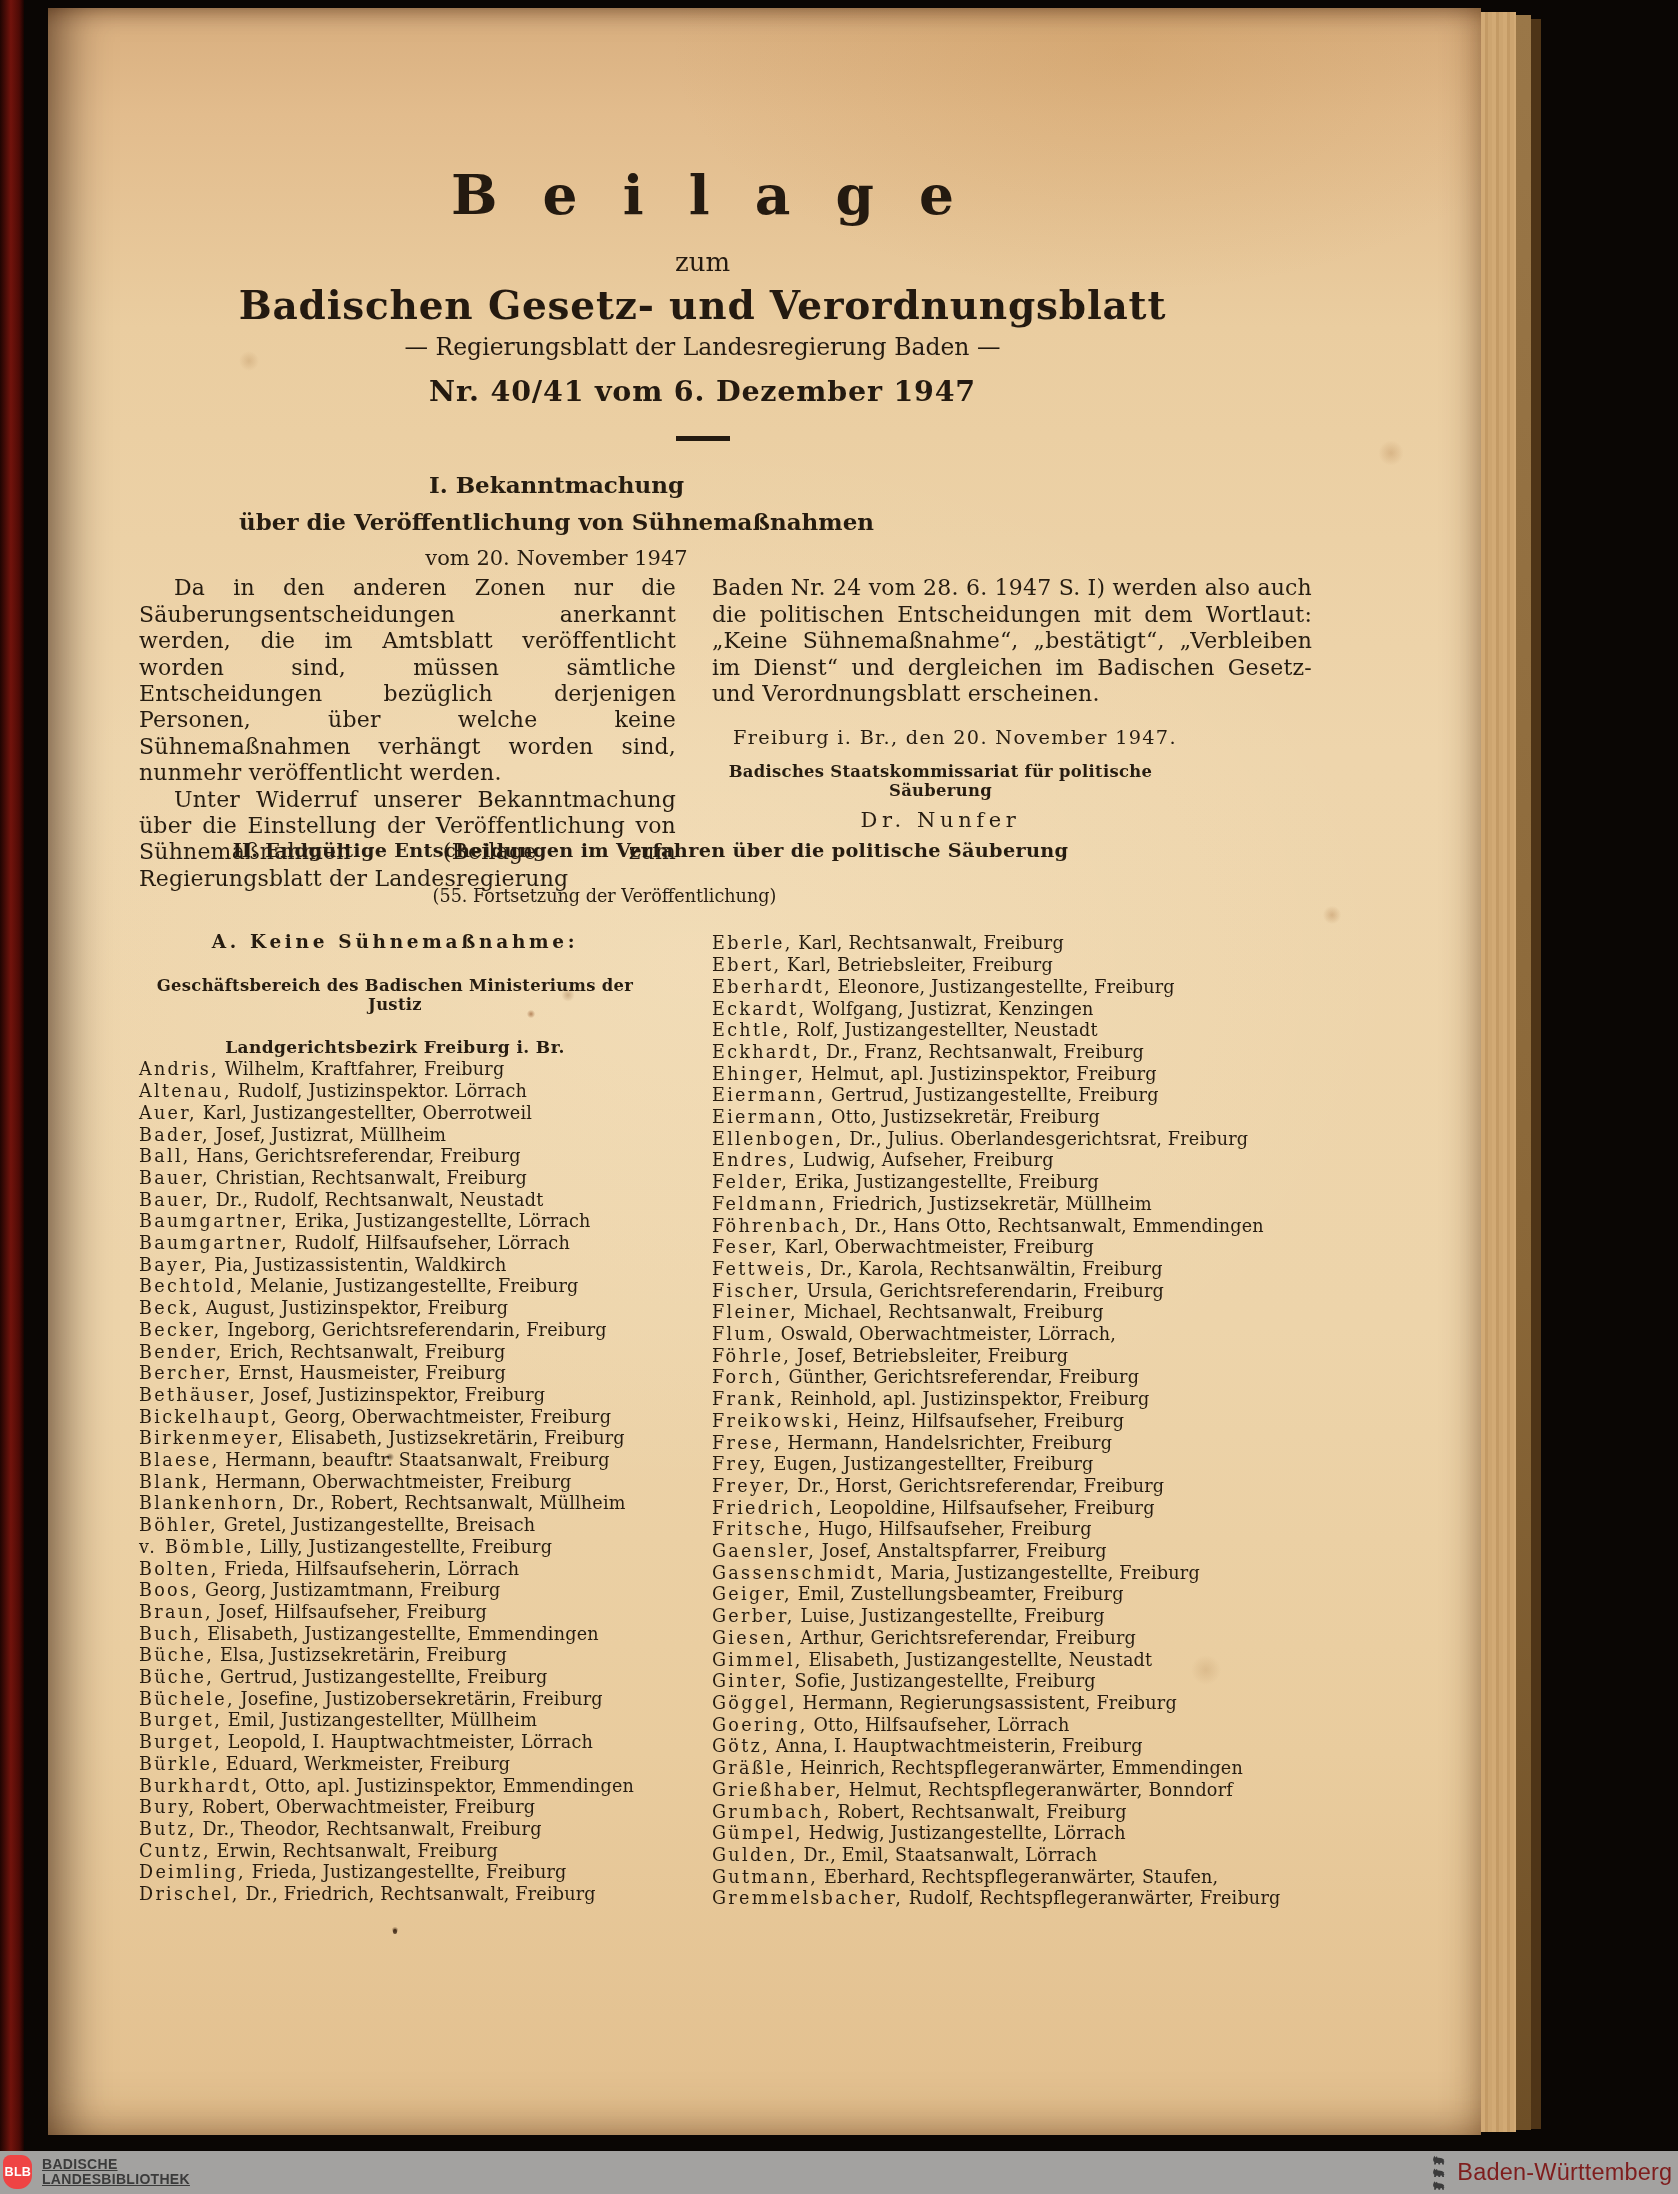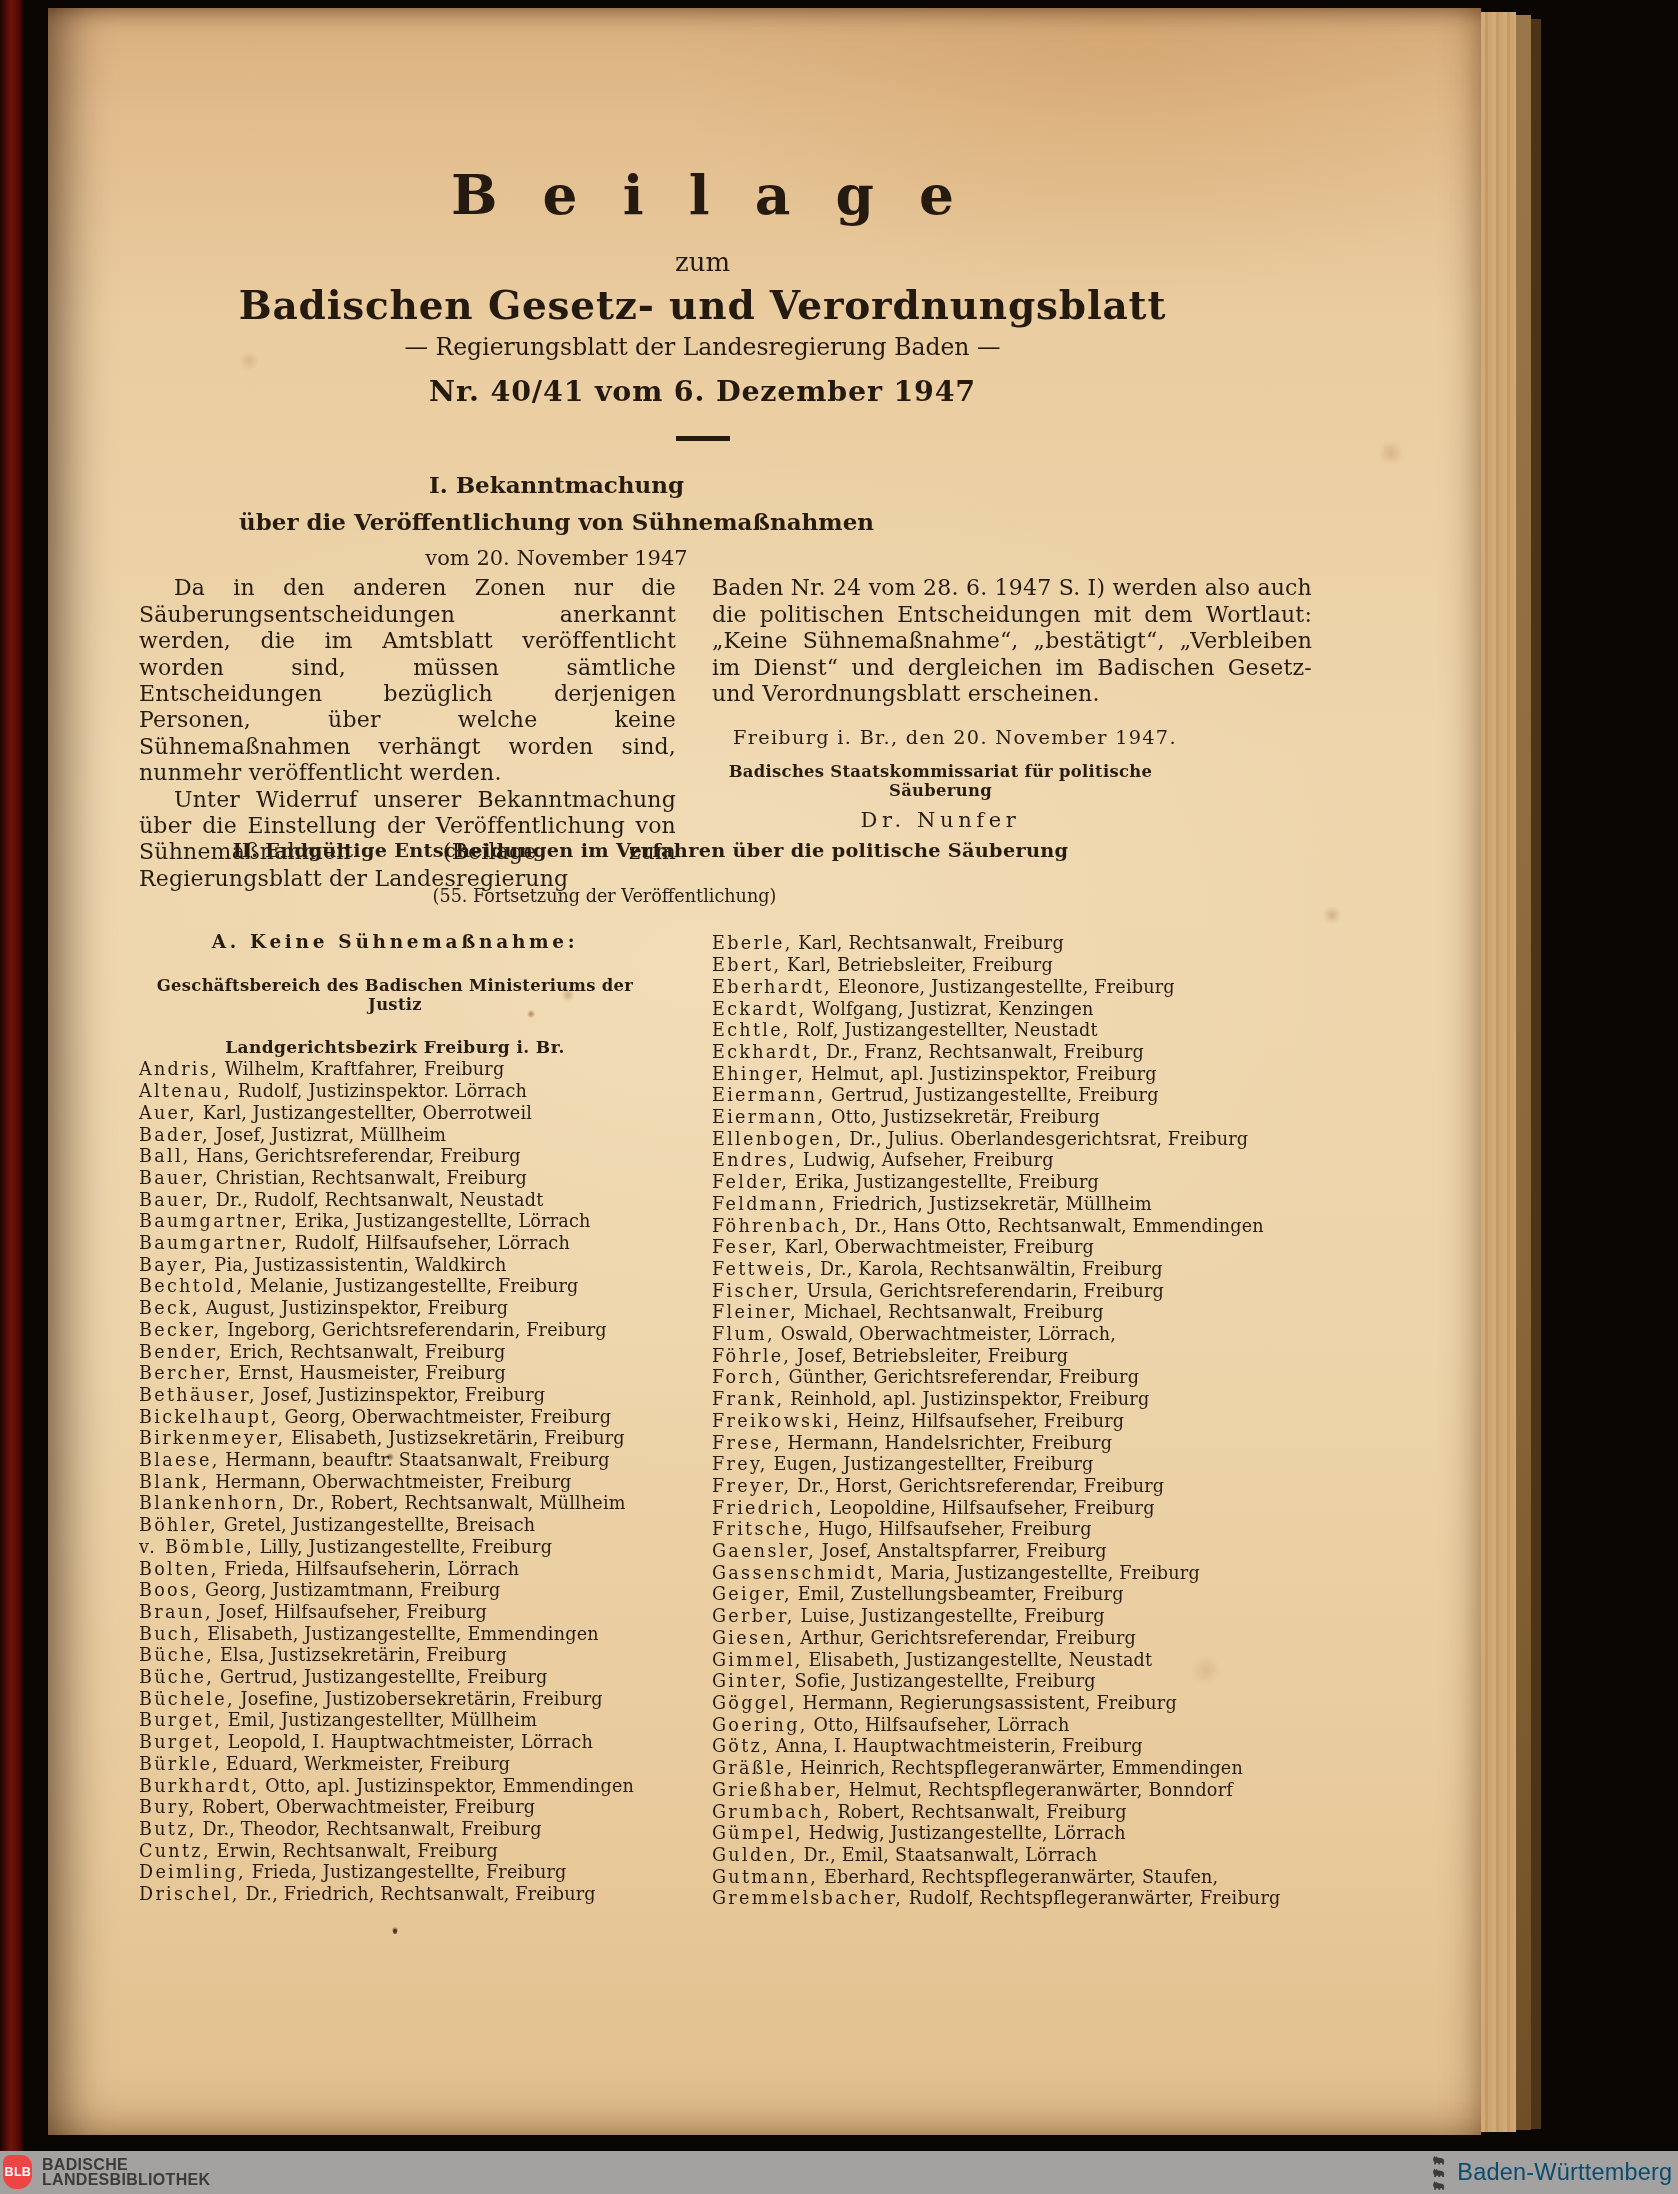--- a/index.html
+++ b/index.html
@@ -95,21 +95,21 @@
     font-family:"Liberation Sans", sans-serif;
   }
   .blb-logo {
     position:absolute; left:3.4px; top:4.2px; width:29px; height:34px;
     border-radius:7.6px 11px 13.4px 13.4px;
     color:#ffffff; font-weight:bold; font-size:12.6px;
     display:flex; align-items:center; justify-content:center; letter-spacing:0.3px;
   }
   .blb-text {
     position:absolute; left:42px; top:5.9px;
-    font-weight:bold; font-size:16px; line-height:15px; letter-spacing:0.3px;
+    font-weight:bold; font-size:14px; line-height:15px; letter-spacing:0.3px;text-decoration:underline;
   }
   .bw { position:absolute; right:6.7px; top:0; height:43px; display:flex; align-items:center; gap:10px; }
   .bw svg { width:16px; height:38px; display:block; }
   .bw-label { font-size:23.5px; letter-spacing:0.2px; }
   .ink-dot { position:absolute; left:345px; top:1921px; width:4.2px; height:4.2px; border-radius:50%; background:rgba(50,30,15,.75); }
 </style>
 </head>
 <body>
 
 <div class="binding-strip"></div>
@@ -261,16 +261,16 @@
   </div>
   <div class="bw">
     <svg viewBox="0 0 18 45" aria-hidden="true">
       <defs>
         <path id="lion" d="M2.5 4.5 L3.5 2.2 L4.8 4 L6.5 2.8 L7.5 4.6 C10.5 4.2 13.5 5.2 15.2 7.2 L14.4 8.2 L15.6 9.4 L14.6 10 L15 12.3 L12.9 12.3 L12.4 10.4 L10.3 10.8 L10.4 12.3 L8.4 12.3 L7.9 10.7 L5.7 10.7 L5.2 12.3 L3.2 12.3 L3.4 9.7 C2 8.6 1.6 6.4 2.5 4.5 Z" fill="#3b3b3b"></path>
       </defs>
       <use href="#lion" y="0" fill="#3b3b3b"></use>
       <use href="#lion" y="15" fill="#3b3b3b"></use>
       <use href="#lion" y="30" fill="#3b3b3b"></use>
     </svg>
-    <span class="bw-label" style="color: #0c4a6e;">Baden-Württemberg</span>
+    <span class="bw-label" style="color: #7f1d1d;">Baden-Württemberg</span>
   </div>
 </div>
 
 
 </body></html>

